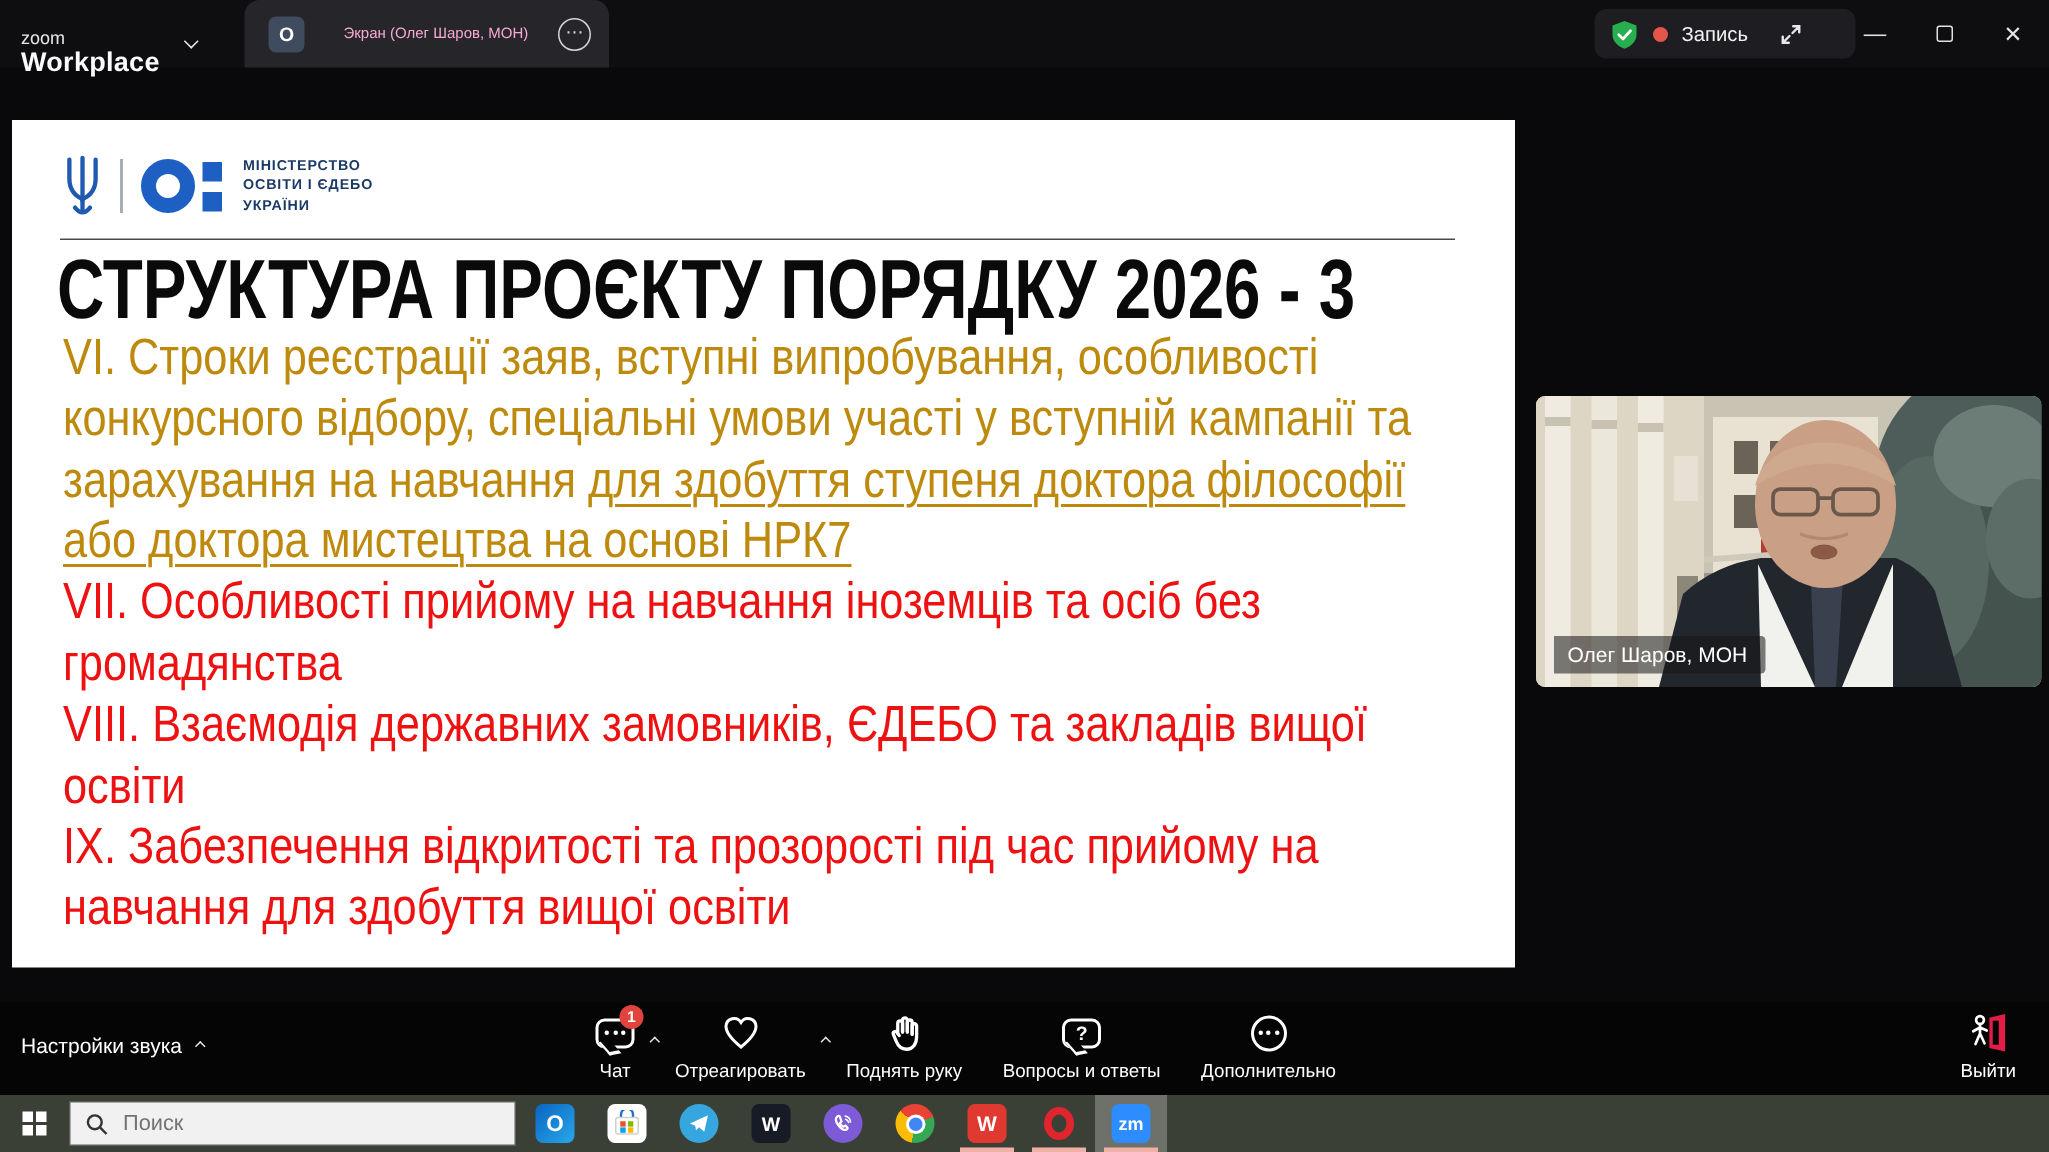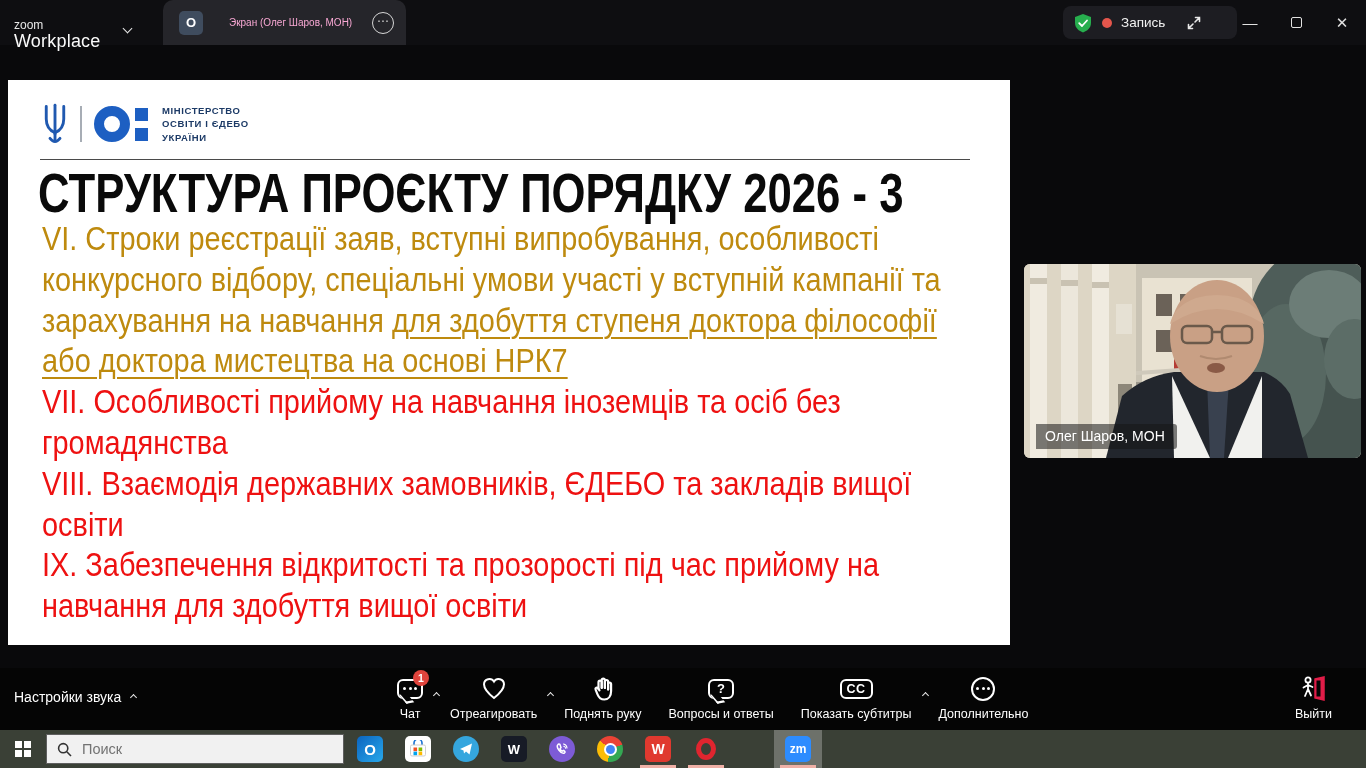--- a/index.html
+++ b/index.html
@@ -4,21 +4,21 @@
 <style>
   * { margin:0; padding:0; box-sizing:border-box; }
   html,body { width:1366px; height:768px; }
   body { font-family:"Liberation Sans", sans-serif; background:#000; }
   .screen { position:relative; width:1366px; height:768px; overflow:hidden; background:#09090b; }
 
   
   .topbar { position:absolute; left:0; top:0; width:1366px; height:45px; background:#0e0e11; }
   .brand { position:absolute; left:14px; top:19px; color:#fafafa; cursor:default; }
   .brand .b1 { font-size:12px; line-height:12px; opacity:.92; }
-  .brand .b2 { font-size:18px; line-height:20px; font-weight:400; letter-spacing:.2px; }
+  .brand .b2 { font-size:18px; line-height:20px; font-weight:700; letter-spacing:.2px; }
   .brand-chev { position:absolute; left:124px; top:18px; }
   .chv { display:inline-block; width:7px; height:7px; border-right:1.8px solid #e8e8e8; border-bottom:1.8px solid #e8e8e8; }
   .chv.down { transform:rotate(45deg); }
   .chv.up { transform:rotate(-135deg); }
   .chv.sm { width:5px; height:5px; }
   .tab { position:absolute; left:163px; top:0; width:243px; height:45px; background:#25252a; border-radius:10px 10px 0 0; display:flex; align-items:center; padding:0 12px 0 16px; }
   .tab-avatar { width:24px; height:24px; border-radius:5px; background:#3f4c5e; color:#fff; font-size:13px; font-weight:700; display:flex; align-items:center; justify-content:center; }
   .tab-title { color:#f9a8d4; font-size:10px; margin-left:26px; flex:1; white-space:nowrap; }
   .tab-more { width:22px; height:22px; border:1.5px solid #d6d6d6; border-radius:50%; color:#d6d6d6; font-size:12px; display:flex; align-items:center; justify-content:center; line-height:1; padding-bottom:4px; }
   .rec-pill { position:absolute; left:1063px; top:6px; width:174px; height:33px; background:#1d1d22; border-radius:8px; display:flex; align-items:center; padding:0 10px; gap:9px; }
@@ -58,32 +58,32 @@
   .zbtn .lbl { font-size:12.5px; white-space:nowrap; }
   .zbtn .side-chev { position:absolute; right:-16px; top:9px; }
   .badge { position:absolute; top:-5px; left:calc(50% + 3px); min-width:16px; height:16px; border-radius:8px; background:#e0443c; color:#fff; font-size:10.5px; font-weight:700; display:flex; align-items:center; justify-content:center; padding:0 4px; }
   .bubble { width:26px; height:20px; border:2px solid #fff; border-radius:6px; position:relative; display:flex; align-items:center; justify-content:center; gap:2.5px; }
   .bubble::after { content:""; position:absolute; left:3px; bottom:-6px; width:7px; height:7px; background:#050505; border-left:2px solid #fff; border-bottom:2px solid #fff; transform:skewX(35deg) rotate(-10deg); }
   .bubble i { width:3px; height:3px; border-radius:50%; background:#fff; }
   .bubble .q { font-size:13px; font-weight:700; color:#fff; }
   .cc-box { border:2px solid #fff; border-radius:6px; padding:1px 5px; font-size:12.5px; font-weight:700; color:#fff; letter-spacing:.5px; }
   .more-circ { width:24px; height:24px; border:2px solid #fff; border-radius:50%; display:flex; align-items:center; justify-content:center; gap:2.5px; }
   .more-circ i { width:3px; height:3px; border-radius:50%; background:#fff; }
-  .leave-btn { position:absolute; right:34px; top:7px; }
+  .leave-btn { position:absolute; right:22px; top:7px; }
 
   
   .taskbar { position:absolute; left:0; top:730px; width:1366px; height:38px; background:#3a4036; display:flex; align-items:center; }
   .start { width:46px; height:38px; display:flex; align-items:center; justify-content:center; }
   .winlogo { display:grid; grid-template-columns:7px 7px; grid-template-rows:7px 7px; gap:1.5px; }
   .winlogo i { background:#fff; }
   .search-box { width:298px; height:30px; background:#f1f1f1; border:1px solid #5f5f5f; display:flex; align-items:center; padding:0 10px; gap:10px; }
   .search-box span { color:#737373; font-size:14.5px; }
   .apps { display:flex; margin-left:2px; }
   .app { width:48px; height:38px; display:flex; align-items:center; justify-content:center; position:relative; }
-  .app.active { background:rgba(255,255,255,.26);margin-left:44px; }
+  .app.active { background:rgba(255,255,255,.26); }
   .app .runline { position:absolute; left:6px; right:6px; bottom:0; height:3px; background:#efb0a6; }
   .tile { width:26px; height:26px; border-radius:5px; display:flex; align-items:center; justify-content:center; font-weight:700; color:#fff; }
 </style>
 </head>
 <body>
 
 <div class="screen">
 
   <div class="topbar">
     <div class="brand">
@@ -256,27 +256,20 @@
       <div class="zbtn">
         <span class="ic">
             <span class="bubble">
               <span class="q">?</span>
             </span>
           </span>
         <span class="lbl">Вопросы и ответы</span>
       </div>
       <div class="zbtn">
         <span class="ic">
-            <span class="cc-box">CC</span>
-          </span>
-        <span class="side-chev"><span class="chv up sm"></span></span>
-        <span class="lbl">Показать субтитры</span>
-      </div>
-      <div class="zbtn">
-        <span class="ic">
             <span class="more-circ">
               <i></i>
               <i></i>
               <i></i>
             </span>
           </span>
         <span class="lbl">Дополнительно</span>
       </div>
     </div>
 

